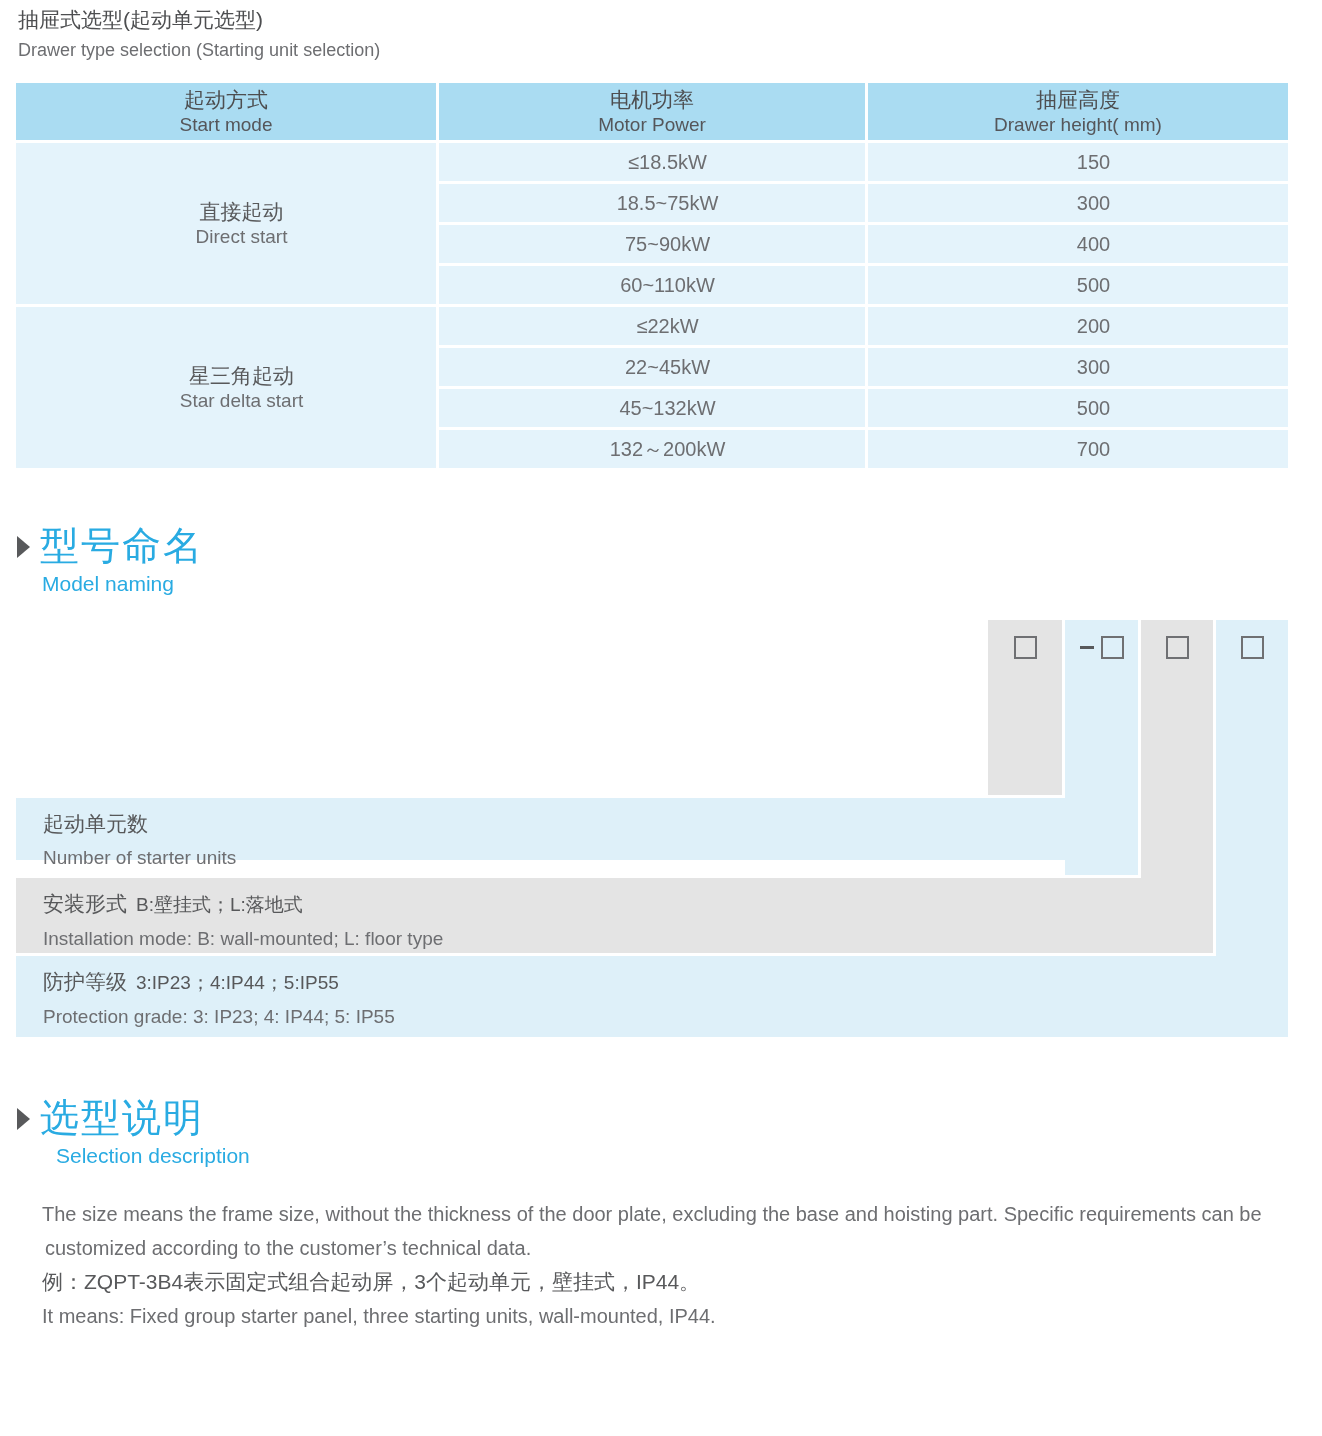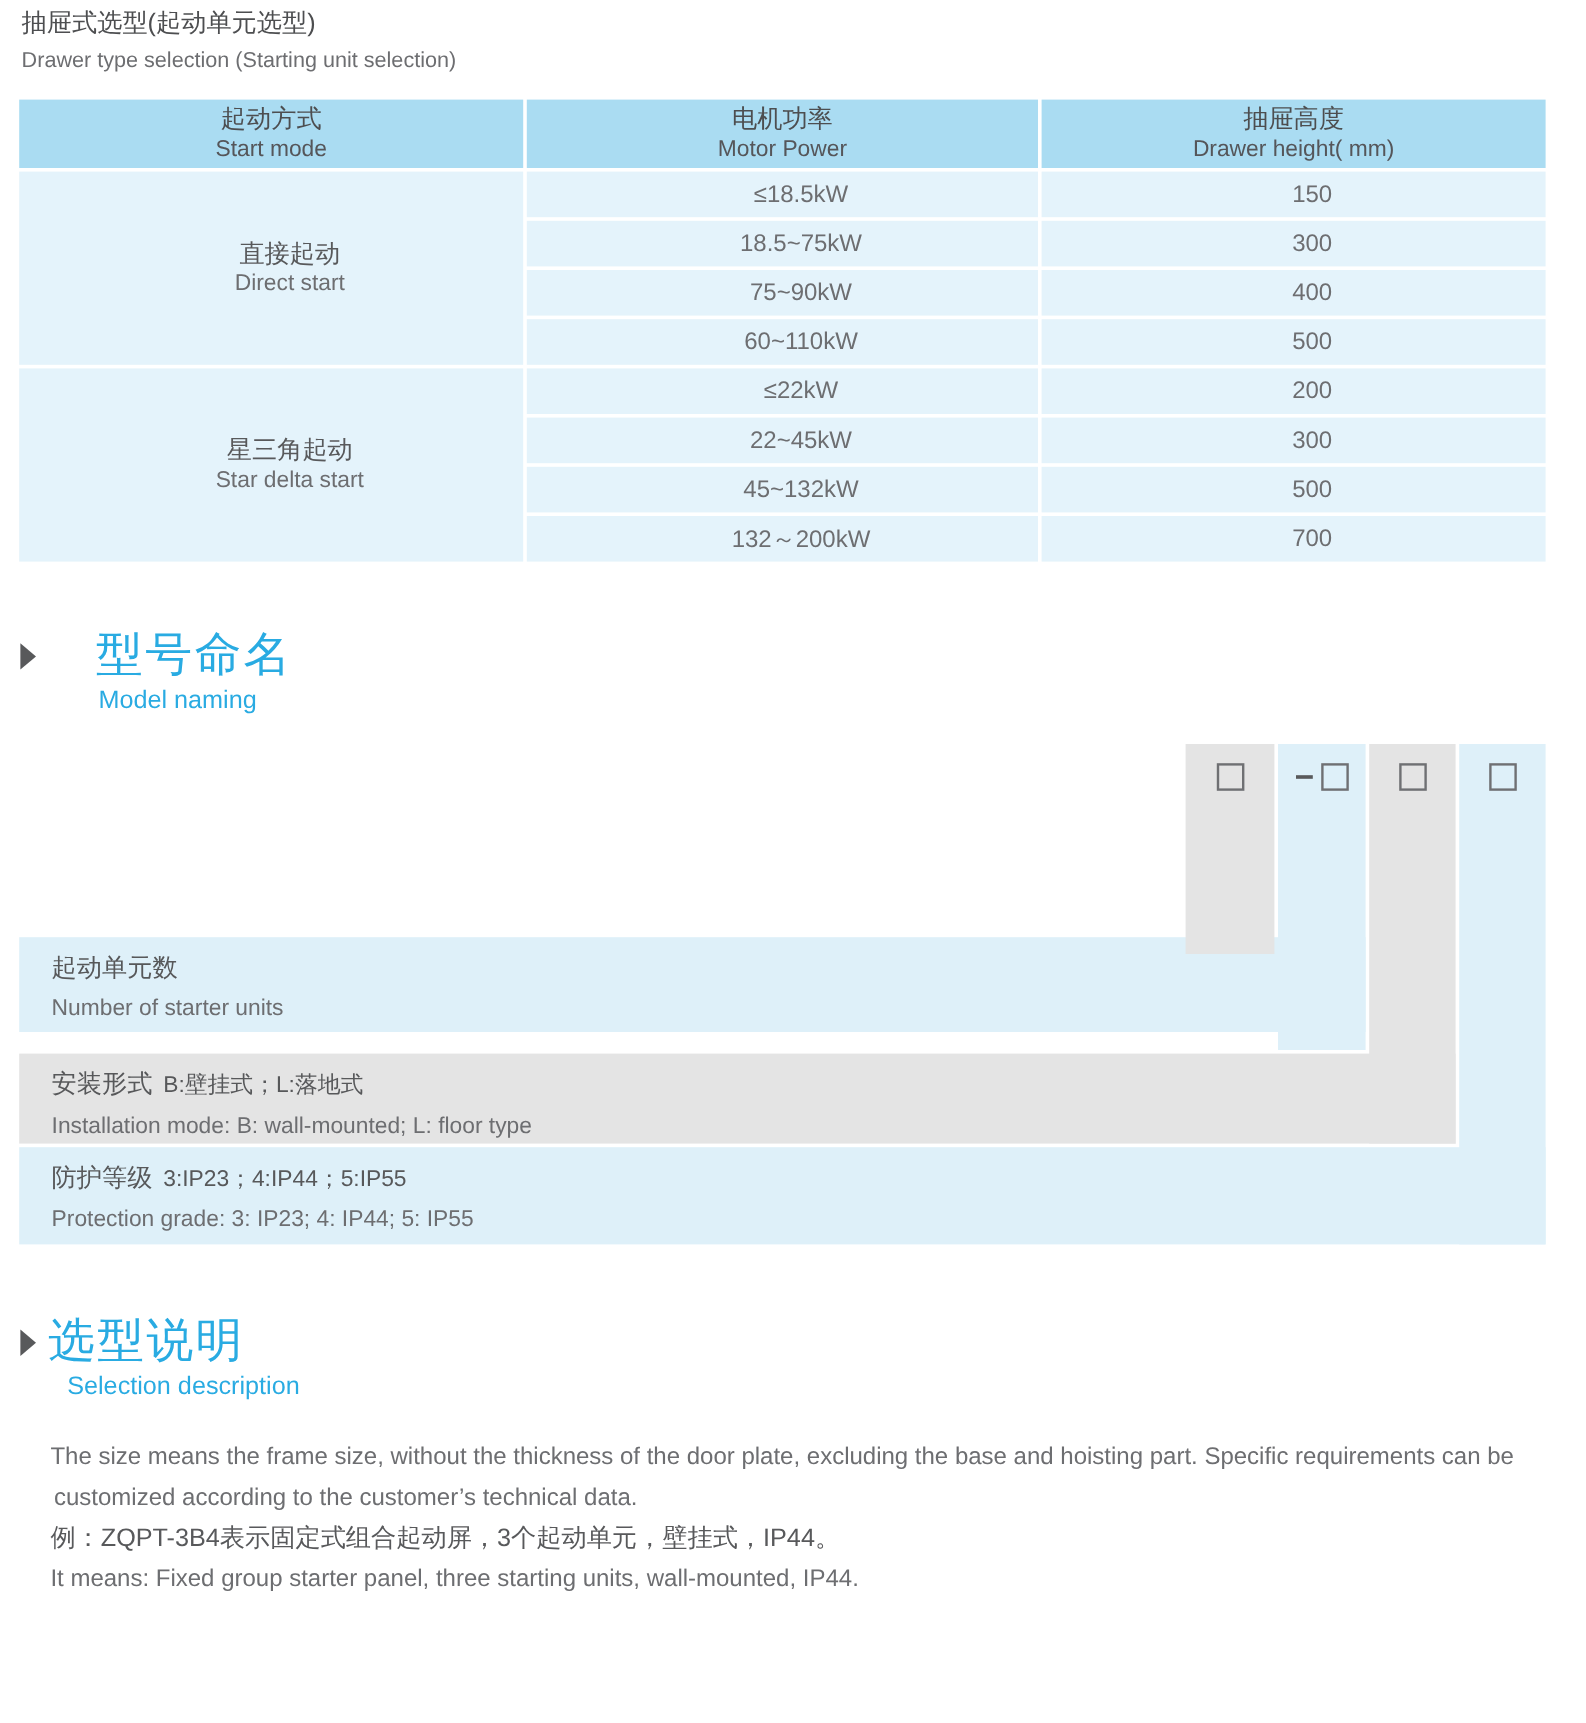--- a/index.html
+++ b/index.html
@@ -124,33 +124,33 @@
         <td>45~132kW</td>
         <td>500</td>
       </tr>
       <tr>
         <td>132～200kW</td>
         <td>700</td>
       </tr>
     </tbody>
   </table>
 
-  <div class="sec-head" style="top:524px;gap:40px;">
+  <div class="sec-head" style="top:524px;">
     <div class="tri"></div>
     <div>
       <div class="h-cn">型号命名</div>
       <div class="h-en" style="margin-left:2px;">Model naming</div>
     </div>
   </div>
 
   <div class="diagram">
 
 
 
-    <div class="band blue" style="top:161px; height:79px; width:1122px;">
+    <div class="band blue" style="top:178px; height:62px; width:1122px;">
       <div class="b-cn">起动单元数</div>
       <div class="b-en">Number of starter units</div>
     </div>
 
     <div class="band gray" style="top:258px; height:75px; width:1197px;">
       <div class="b-cn">
         <span>安装形式</span><span class="sub" style="margin-left:9px;">B:壁挂式；L:落地式</span>
       </div>
       <div class="b-en">Installation mode: B: wall-mounted; L: floor type</div>
     </div>

